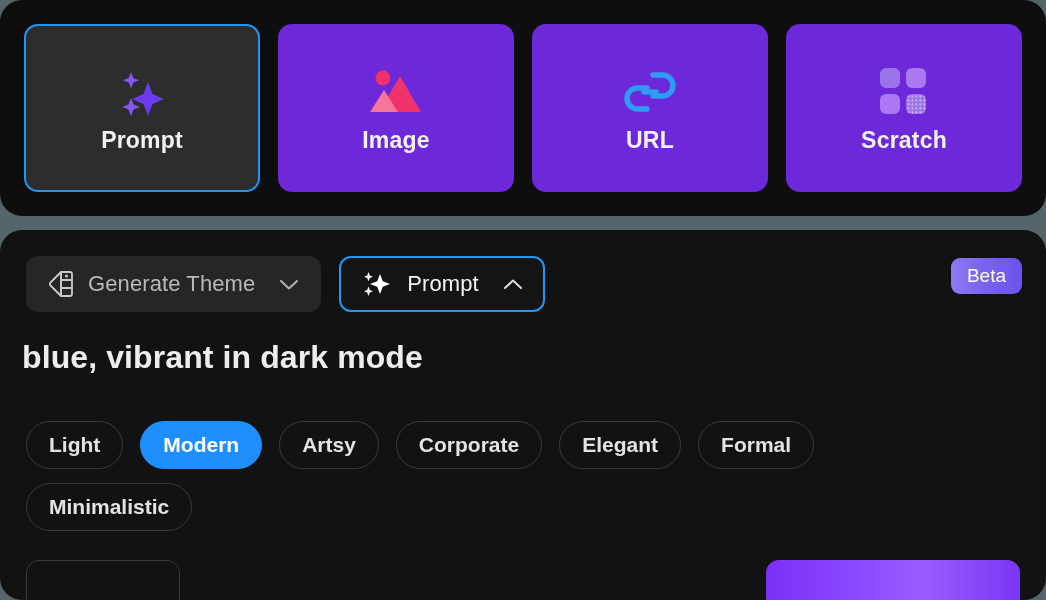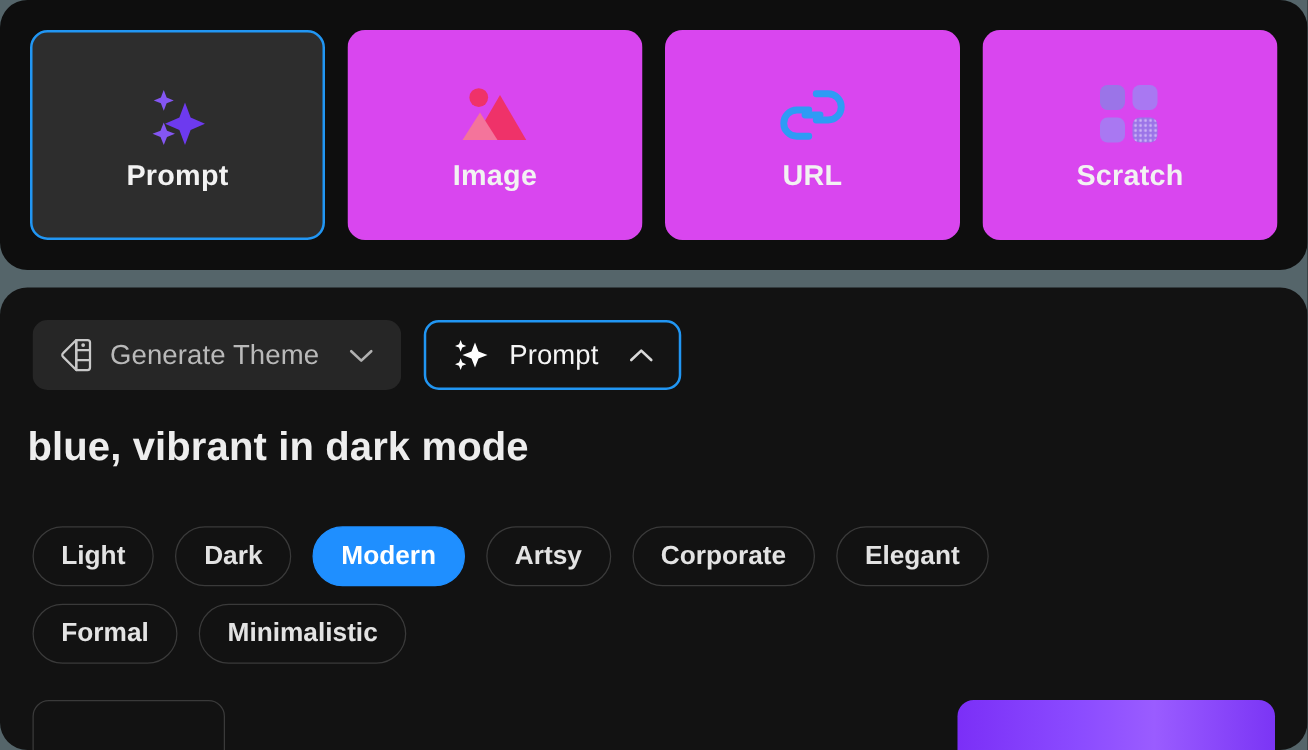--- a/index.html
+++ b/index.html
@@ -35,21 +35,21 @@
     border-radius: 22px;
     display: flex;
     align-items: center;
     gap: 18px;
     padding: 0 24px;
   }
 
   .source-card {
     flex: 1 1 0;
     height: 168px;
-    background: #d946ef;
+    background: #6d28d9;
     border-radius: 14px;
     border: 2px solid transparent;
     display: flex;
     flex-direction: column;
     align-items: center;
     justify-content: center;
     gap: 6px;
     cursor: pointer;
   }
   .source-card.selected {
@@ -305,27 +305,27 @@
           </svg>
         </span>
         <span class="pill-label">Prompt</span>
         <span class="chev">
           <svg width="20" height="13" viewBox="0 0 20 13">
             <path d="M2 10 L10 2.5 L18 10" fill="none" stroke="#d8d8d8" stroke-width="2.1" stroke-linecap="round" stroke-linejoin="round"></path>
           </svg>
         </span>
       </div>
 
+      <div class="beta-badge">Beta</div>
     </div>
 
     <div class="prompt-text" placeholder="Describe your theme">blue, vibrant in dark mode</div>
 
     <div class="chips">
       <div class="chip">Light</div>
-      <div class="chip">Dark</div>
       <div class="chip selected">Modern</div>
       <div class="chip">Artsy</div>
       <div class="chip">Corporate</div>
       <div class="chip">Elegant</div>
       <div class="chip">Formal</div>
       <div class="chip">Minimalistic</div>
     </div>
 
     <div class="action-row">
       <div class="ghost-button"></div>

